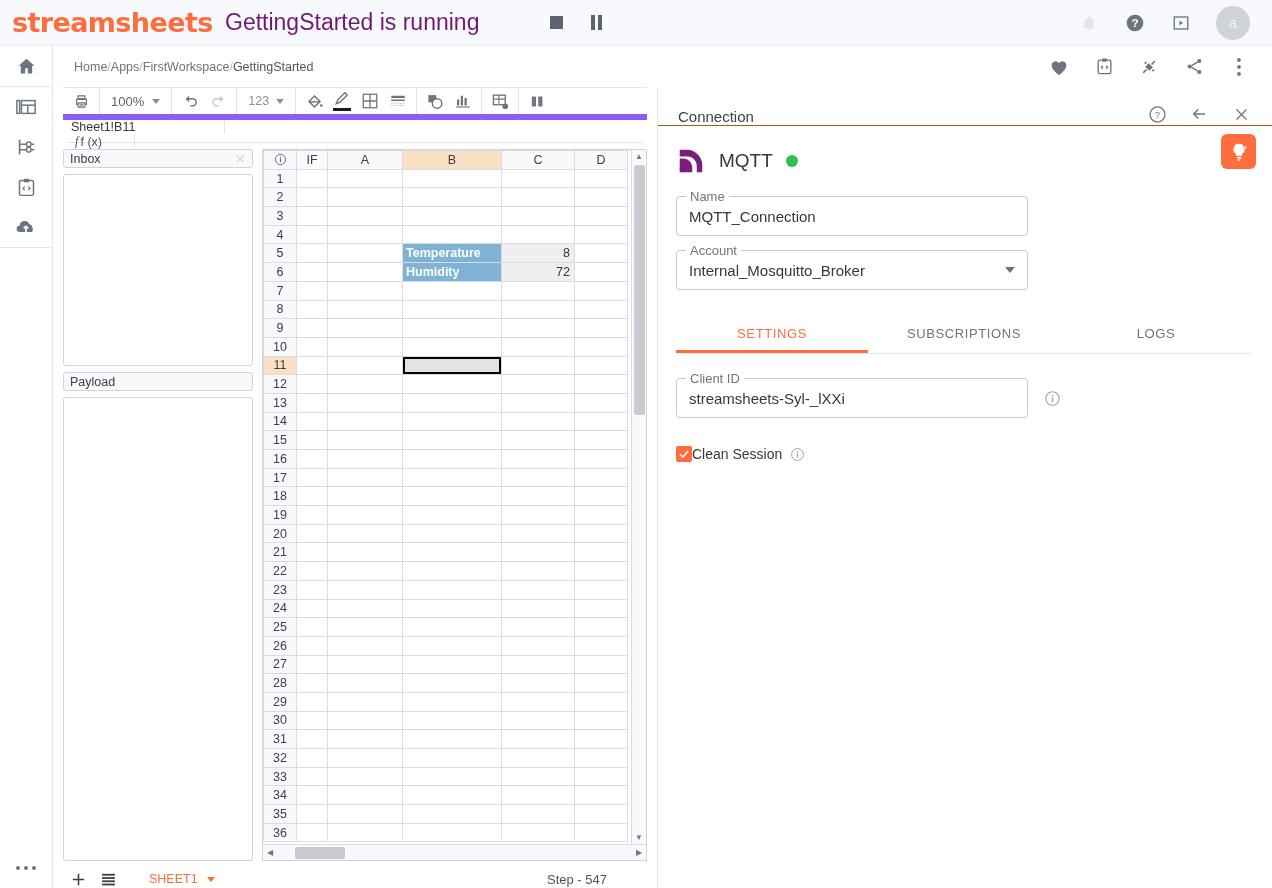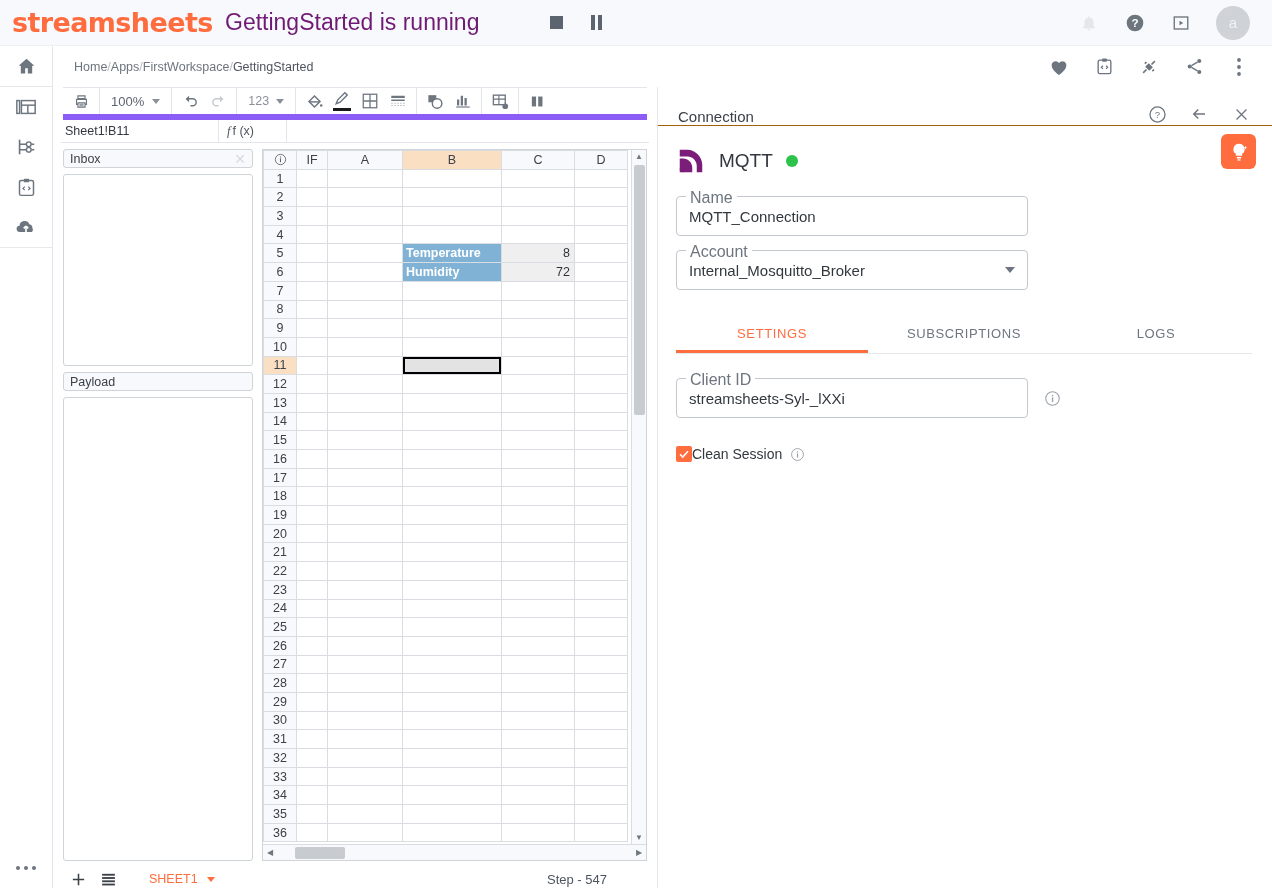--- a/index.html
+++ b/index.html
@@ -73,21 +73,21 @@
   .titem { display: flex; align-items: center; justify-content: center; cursor: pointer;
            min-width: 22px; height: 26px; }
   .zoomsel { display: flex; align-items: center; gap: 8px; cursor: pointer;
              font-size: 13px; color: #5c6470; padding: 0 4px; }
   .numfmt { display: flex; align-items: center; gap: 7px; cursor: pointer;
             font-size: 12.5px; color: #8b9199; padding: 0 4px; }
   .caret { width: 0; height: 0; border-left: 4px solid transparent;
            border-right: 4px solid transparent; border-top: 5px solid #8b9199; }
 
   
-  .formulabar { height: 23px; display: flex; margin: 0 8px; border-bottom: 1px solid #e2e5e9; }
+  .formulabar { height: 23px; display: flex; margin: 0 14px; border-bottom: 1px solid #e2e5e9; flex-direction: column; }
   .cellref { width: 158px; font-size: 12.5px; color: #33383f;
              display: flex; align-items: center; padding-left: 4px;
              border-right: 1px solid #e2e5e9; cursor: text; }
   .fxlabel { width: 68px; font-size: 12.5px; color: #4d5560;
              display: flex; align-items: center; padding-left: 8px;
              border-right: 1px solid #e2e5e9; }
   .fxlabel em { font-family: "Liberation Serif", serif; font-style: italic; padding-right: 2px; }
   .formulainput { flex: 1; cursor: text; }
 
   
@@ -154,21 +154,21 @@
   .proto-name { font-size: 19px; color: #33383f; }
   .status-dot { width: 12px; height: 12px; border-radius: 50%; background: #2dc24a; }
   .bulb-btn { position: absolute; right: 16px; top: 8px; width: 35px; height: 35px;
               background: #ff6c3e; border-radius: 6px; display: flex;
               align-items: center; justify-content: center; cursor: pointer; }
 
   .field { position: relative; margin-top: 14px; width: 352px; }
   .field .ring { border: 1px solid #c3c8ce; border-radius: 4px; height: 40px;
                  display: flex; align-items: center; padding: 0 12px; }
   .field .flabel { position: absolute; left: 10px; top: -7px; background: #fff;
-                   padding: 0 4px; font-size: 16px; color: #6d757f; }
+                   padding: 0 4px; font-size: 13px; color: #6d757f; }
   .field .fval { font-size: 15px; color: #33383f; cursor: text; }
   .field .selcaret { margin-left: auto; width: 0; height: 0;
                      border-left: 5px solid transparent; border-right: 5px solid transparent;
                      border-top: 6px solid #6d757f; cursor: pointer; }
 
   .tabs { display: flex; margin-top: 22px; border-bottom: 1px solid #e6e9ec; }
   .tab { flex: 1; text-align: center; font-size: 13px; letter-spacing: 0.6px;
          color: #6d757f; padding: 14px 0 12px; cursor: pointer; }
   .tab.active { color: #ff6c3e; box-shadow: inset 0 -3px 0 #ff6c3e; }
 

